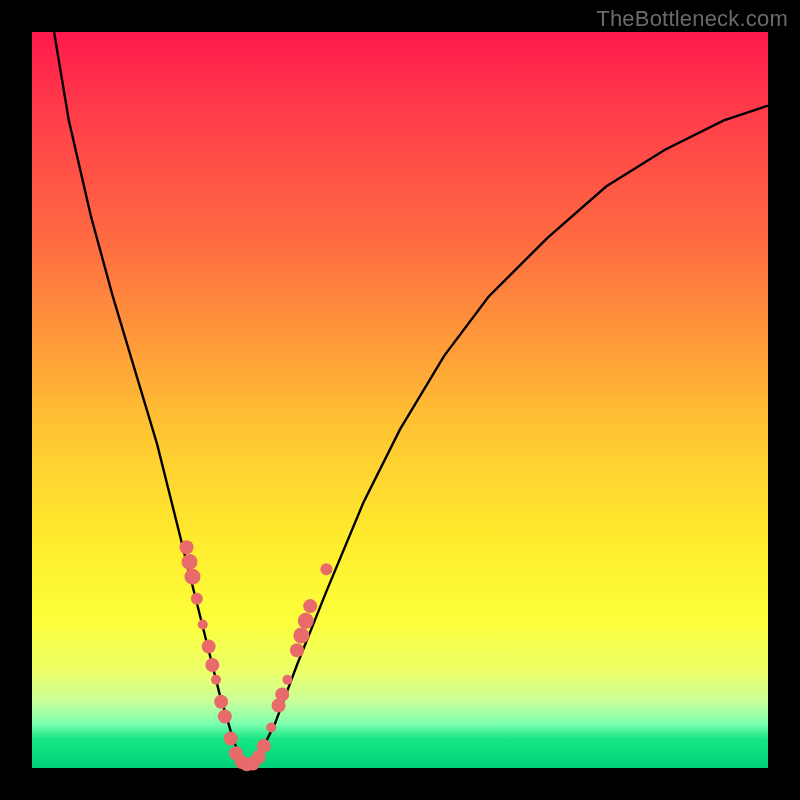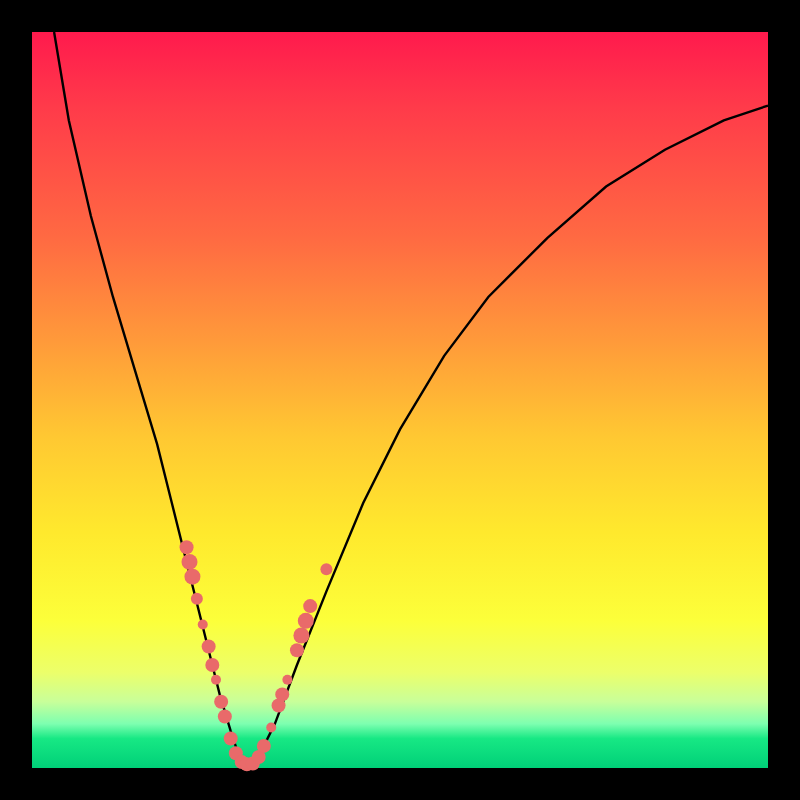--- a/index.html
+++ b/index.html
@@ -58,20 +58,21 @@
     top: 0;
     width: 736px;
     height: 736px;
     overflow: visible;
   }
 </style>
 </head>
 <body>
 
 <div class="frame">
+  <div class="watermark">TheBottleneck.com</div>
   <div class="plot">
     <svg class="curve" viewBox="0 0 736 736">
       <path id="curve-path" fill="none" stroke="#000000" stroke-width="2.4" d="M22.08 0.00 L36.80 88.32 L58.88 184.00 L80.96 264.96 L103.04 338.56 L125.12 412.16 L139.84 471.04 L154.56 529.92 L165.60 574.08 L176.64 618.24 L187.68 662.40 L198.72 699.20 L206.08 721.28 L213.44 732.32 L220.80 732.32 L228.16 721.28 L242.88 691.84 L264.96 632.96 L294.40 559.36 L331.20 471.04 L368.00 397.44 L412.16 323.84 L456.32 264.96 L515.20 206.08 L574.08 154.56 L632.96 117.76 L691.84 88.32 L736.00 73.60"></path>
       <g id="markers">
           <circle cx="154.56" cy="515.20" r="7.0" fill="#e96a6a" stroke="#c94a4a" stroke-width="0"></circle>
           <circle cx="157.50" cy="529.92" r="8.0" fill="#e96a6a" stroke="#c94a4a" stroke-width="0"></circle>
           <circle cx="160.45" cy="544.64" r="8.0" fill="#e96a6a" stroke="#c94a4a" stroke-width="0"></circle>
           <circle cx="164.86" cy="566.72" r="6.0" fill="#e96a6a" stroke="#c94a4a" stroke-width="0"></circle>
           <circle cx="170.75" cy="592.48" r="5.0" fill="#e96a6a" stroke="#c94a4a" stroke-width="0"></circle>
           <circle cx="176.64" cy="614.56" r="7.0" fill="#e96a6a" stroke="#c94a4a" stroke-width="0"></circle>

